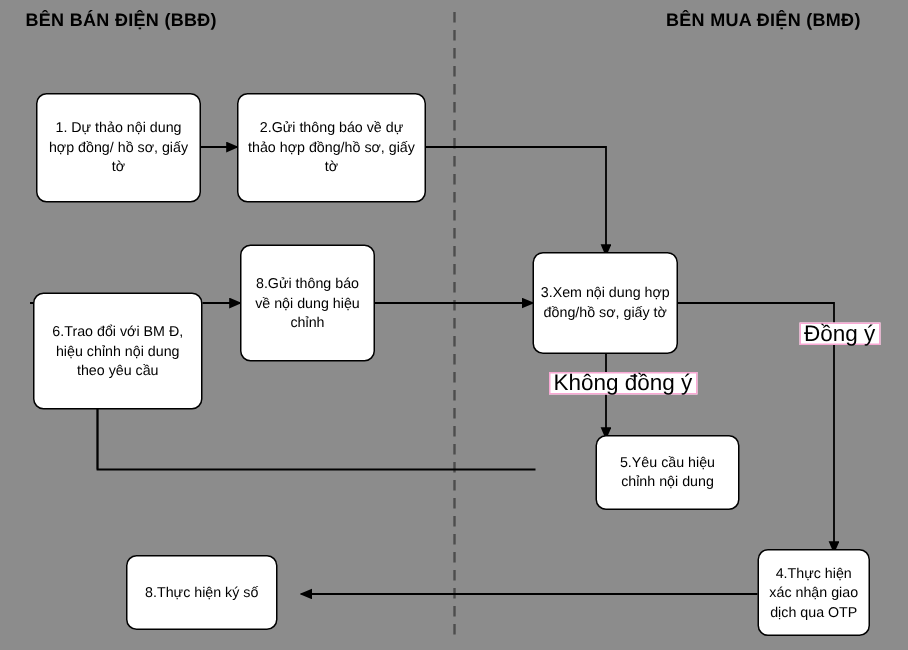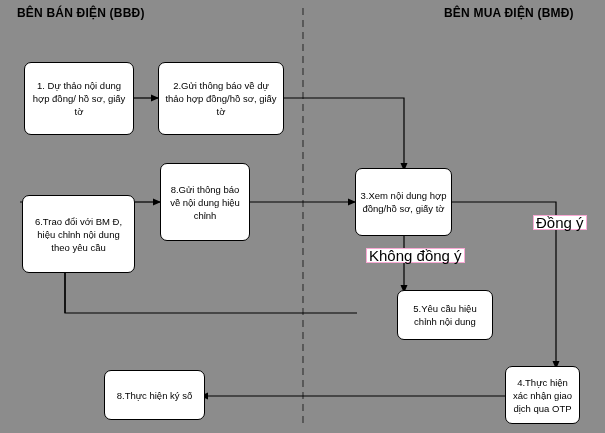--- a/index.html
+++ b/index.html
@@ -105,20 +105,20 @@
     </div>
 
   <div class="box" style="left:22px;top:163px;width:113px;height:78px;margin-top:32px;">
       <span>6.Trao đổi với BM Đ, hiệu chỉnh nội dung theo yêu cầu</span>
     </div>
 
   <div class="box" style="left:160px;top:163px;width:90px;height:78px;">
       <span>8.Gửi thông báo về nội dung hiệu chỉnh</span>
     </div>
 
-  <div class="box" style="left:104px;top:370px;width:101px;height:50px;">
+  <div class="box" style="left:84px;top:370px;width:101px;height:50px;">
       <span>8.Thực hiện ký số</span>
     </div>
 
   <div class="label" style="left:533px;top:215px;">Đồng ý</div>
   <div class="label" style="left:366px;top:248px;">Không đồng ý</div>
 
 </div>
 
 </body></html>

